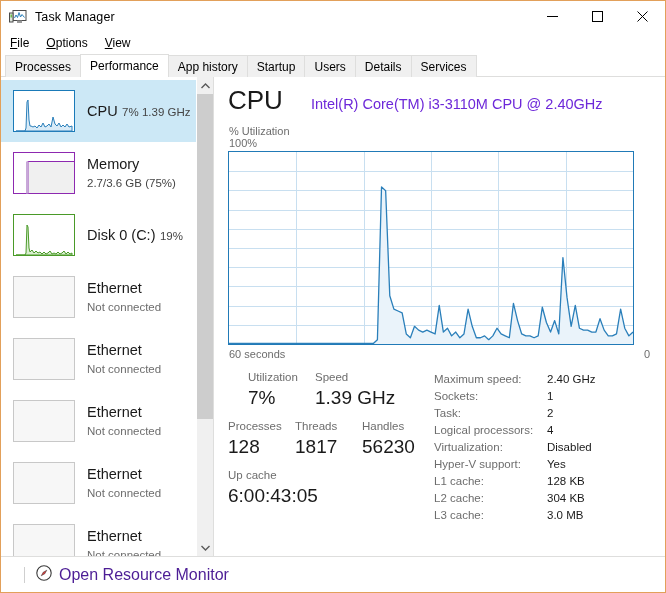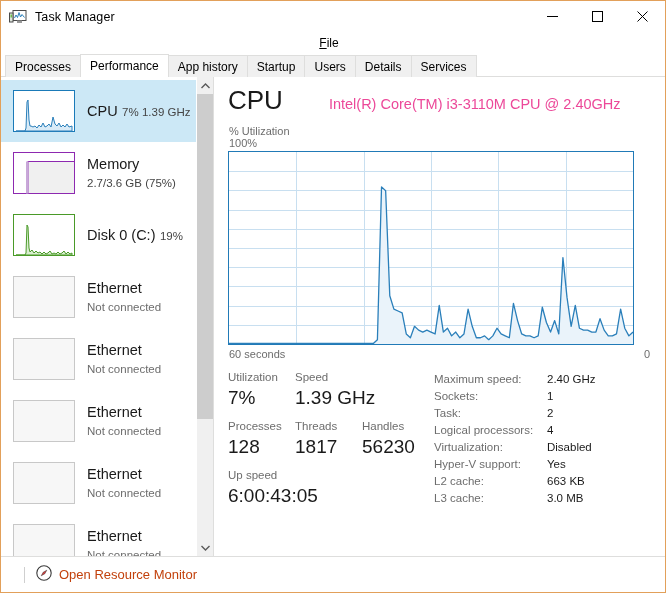--- a/index.html
+++ b/index.html
@@ -42,21 +42,20 @@
     background: transparent;
   }
   .wc svg { display: block; }
 
   
   #menubar {
     height: 22px;
     display: flex; align-items: center;
     padding-left: 9px;
     background: #ffffff;
-    flex-direction: column;
   }
   .menu-item {
     font-size: 12px;
     color: #000;
     margin-right: 17px;
     line-height: 22px;
   }
   .menu-item u { text-decoration: underline; }
 
   
@@ -183,23 +182,23 @@
     align-items: baseline;
     height: 40px;
   }
   #cpu-title {
     font-size: 26px;
     color: #1a1a1a;
     line-height: 30px;
     font-weight: 400;
   }
   #cpu-model {
-    margin-left: 46px;
+    margin-left: 28px;
     font-size: 14.5px;
-    color: #ec4899;
+    color: #6d28d9;
     white-space: nowrap;
   }
   #axis-top {
     display: flex;
     justify-content: space-between;
     font-size: 11px;
     color: #6d6d6d;
     margin-bottom: 2px;
     padding: 0 1px;
     flex-direction: column;
@@ -237,21 +236,21 @@
     line-height: 15px;
     white-space: nowrap;
   }
   .stat-value {
     font-size: 19px;
     color: #1a1a1a;
     line-height: 25px;
     white-space: nowrap;
     font-weight: 400;
   }
-  .w-util { width: 67px; }
+  .w-util { width: 67px; margin-left: 20px; }
   .w-speed { width: 100px; }
   .w-proc { width: 67px; }
   .w-thr { width: 67px; }
   .w-hand { width: 70px; }
 
   #stats-right { flex: 1; padding-top: 1px; }
   .spec-row {
     display: flex;
     line-height: 17px;
     font-size: 11.5px;
@@ -274,21 +273,21 @@
     font-size: 12px; color: #000;
   }
   #fewer .chev { margin-right: 7px; display:block; }
   #sb-sep {
     width: 1px; height: 16px;
     background: #cfcfcf;
     margin: 0 11px;
   }
   #resmon {
     display: flex; align-items: center;
-    font-size: 13px; color: #c2410c;
+    font-size: 16px; color: #4c1d95;
   }
   #resmon .rm-icon { margin-right: 7px; display:block; }
 </style>
 </head>
 <body>
 
 <div id="window">
 
   <div id="titlebar">
     <span id="tm-icon">
@@ -521,21 +520,21 @@
               <div class="stat-label">Threads</div>
               <div class="stat-value">1817</div>
             </div>
             <div class="stat-cell w-hand">
               <div class="stat-label">Handles</div>
               <div class="stat-value">56230</div>
             </div>
           </div>
           <div class="stat-row">
             <div class="stat-cell">
-              <div class="stat-label">Up speed</div>
+              <div class="stat-label">Up cache</div>
               <div class="stat-value">6:00:43:05</div>
             </div>
           </div>
         </div>
 
         <div id="stats-right">
           <div class="spec-row">
             <span class="spec-label">Maximum speed:</span>
             <span class="spec-value">2.40 GHz</span>
           </div>
@@ -553,22 +552,26 @@
           </div>
           <div class="spec-row">
             <span class="spec-label">Virtualization:</span>
             <span class="spec-value">Disabled</span>
           </div>
           <div class="spec-row">
             <span class="spec-label">Hyper-V support:</span>
             <span class="spec-value">Yes</span>
           </div>
           <div class="spec-row">
+            <span class="spec-label">L1 cache:</span>
+            <span class="spec-value">128 KB</span>
+          </div>
+          <div class="spec-row">
             <span class="spec-label">L2 cache:</span>
-            <span class="spec-value">663 KB</span>
+            <span class="spec-value">304 KB</span>
           </div>
           <div class="spec-row">
             <span class="spec-label">L3 cache:</span>
             <span class="spec-value">3.0 MB</span>
           </div>
         </div>
 
       </div>
     </div>
   </div>

